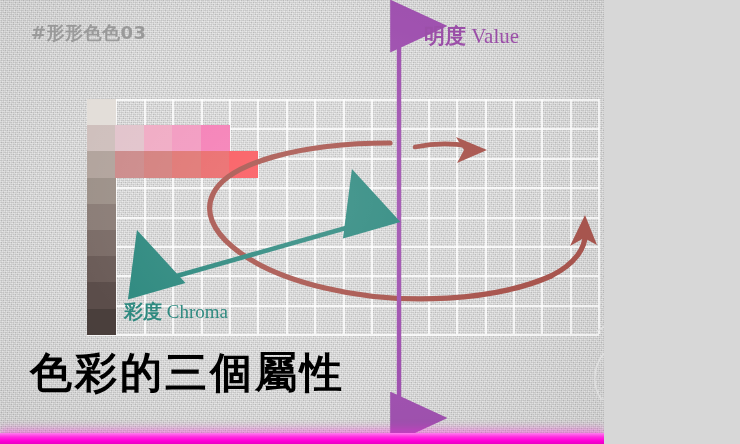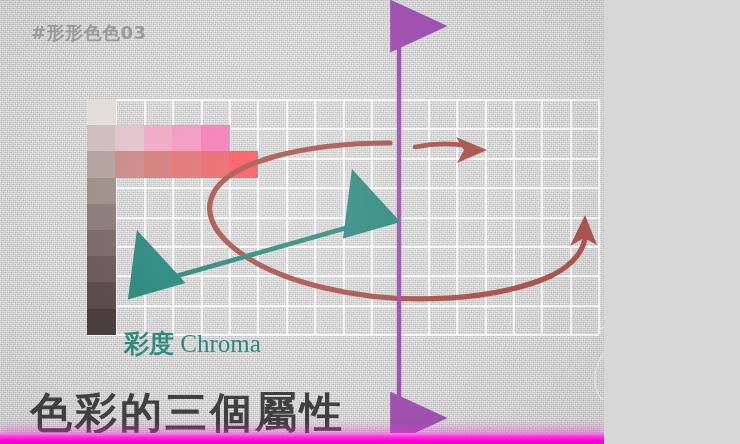--- a/index.html
+++ b/index.html
@@ -43,27 +43,26 @@
   .lbl .lat{font-family:"Liberation Serif","DejaVu Serif",serif;}
 
   #hashtag{
     position:absolute;left:31px;top:21px;
     font-family:"DejaVu Sans","Liberation Sans",sans-serif;
     font-size:18px;font-weight:700;color:#9a9a9a;letter-spacing:.5px;
   }
   #title{
     position:absolute;left:30px;top:352px;
     font-family:"DejaVu Sans","Liberation Sans",sans-serif;
-    font-size:42px;font-weight:900;color:#404040;letter-spacing:3px;
+    font-size:42px;font-weight:900;color:#000000;letter-spacing:3px;
     line-height:1;
-    margin-top:40px;
   }
   #value-label{left:424px;top:26px;font-size:21px;color:#9b4fa8;}
   #hue-label{left:500px;top:142px;font-size:20px;color:#b25a5a;}
-  #chroma-label{left:124px;top:302px;font-size:25px;color:#2f8a80;margin-top:29px;}
+  #chroma-label{left:124px;top:302px;font-size:19px;color:#2f8a80;}
 
   #bottombar{
     position:absolute;left:0;right:0;bottom:0;height:11px;
     background:linear-gradient(180deg,#ff7ef0 0%,#ff2ee0 35%,#ff00d8 70%,#e800c4 100%);
     box-shadow:0 -4px 9px rgba(255,40,220,.45);
   }
   svg.ov{position:absolute;left:0;top:0;width:740px;height:444px;overflow:visible;pointer-events:none;}
 </style>
 </head>
 <body>
@@ -166,20 +165,23 @@
 
     <g>
       <line x1="152" y1="283" x2="367" y2="222" stroke="#2f8a80" stroke-width="4.6" marker-start="url(#mc-a)" marker-end="url(#mc-b)"></line>
     </g>
   </svg>
 
   <div id="vign"></div>
 
   <div id="hashtag">#形形色色03</div>
 
+  <div class="lbl" id="value-label">
+    <span class="cjk">明度</span><span>&nbsp;</span><span class="lat">Value</span>
+  </div>
 
 
   <div class="lbl" id="chroma-label">
     <span class="cjk">彩度</span><span>&nbsp;</span><span class="lat">Chroma</span>
   </div>
 
   <div id="title">色彩的三個屬性</div>
 
   <div id="bottombar"></div>
 </div>

